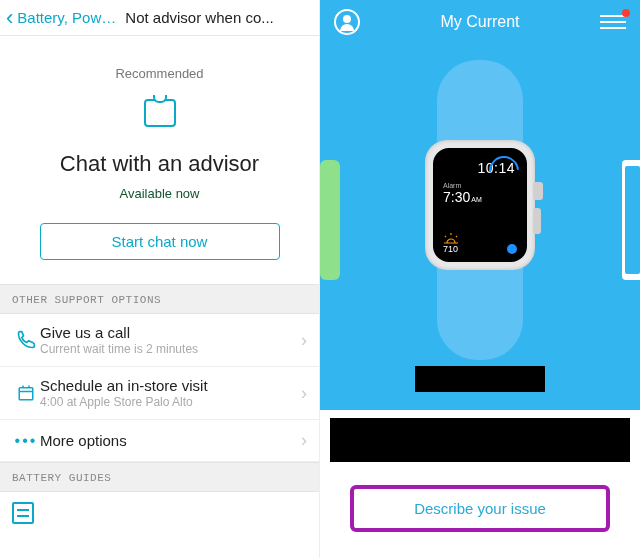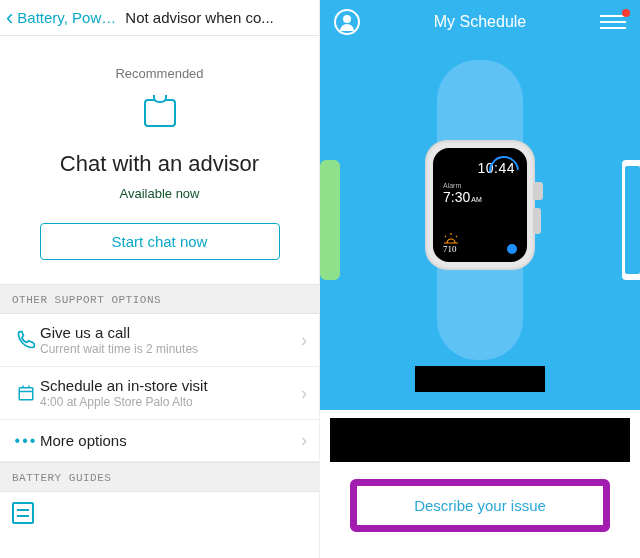--- a/index.html
+++ b/index.html
@@ -58,29 +58,29 @@
   .strap { position:absolute; left:50%; transform:translateX(-50%); width:86px; height:300px; background:#5fc2f5; border-radius:40px; }
   .case { position:absolute; left:50%; top:80px; transform:translateX(-50%); width:110px; height:130px; background:#e8e8e8; border-radius:22px; box-shadow: inset 0 0 4px rgba(0,0,0,0.2); }
   .crown { position:absolute; right:-8px; top:42px; width:10px; height:18px; background:#d0d0d0; border-radius:3px; }
   .sidebtn { position:absolute; right:-6px; top:68px; width:8px; height:26px; background:#d0d0d0; border-radius:3px; }
   .screen { position:absolute; inset:8px; background:#000; border-radius:16px; padding:10px; color:#fff; }
   .arc { position:absolute; top:8px; right:8px; width:30px; height:30px; border:2px solid #1e90ff; border-right-color:transparent; border-bottom-color:transparent; border-radius:50%; transform:rotate(40deg);}
   .time-big { font-size:14px; text-align:right; margin-top:2px; margin-right:2px; letter-spacing:0.5px;}
   .alarm-lbl { font-size:7px; color:#bbb; margin-top:6px;}
   .alarm-time { font-size:14px;}
   .alarm-time .am { font-size:7px; margin-left:1px;}
-  .row-bot { position:absolute; bottom:8px; left:10px; right:10px; display:flex; justify-content:space-between; align-items:flex-end;font-family:Liberation Serif, serif;}
+  .row-bot { position:absolute; bottom:8px; left:10px; right:10px; display:flex; justify-content:space-between; align-items:flex-end;}
   .sunrise svg { display:block; }
   .temp { font-size:9px; color:#fff;}
   .bluedot { width:10px; height:10px; border-radius:50%; background:#1e90ff;}
   
   .redact1 { position:absolute; left:50%; transform:translateX(-50%); bottom:18px; width:130px; height:26px; background:#000; }
   .redact2 { position:absolute; left:10px; right:10px; top:418px; height:44px; background:#000; }
 
-  .describe-btn { position:absolute; left:30px; right:30px; bottom:26px; padding:11px 0; border:7px solid #a21caf; color:#2aa8d8; background:#fff; border-radius:6px; font-size:15px; text-align:center; cursor:pointer; }
+  .describe-btn { position:absolute; left:30px; right:30px; bottom:26px; padding:11px 0; border:4px solid #a21caf; color:#2aa8d8; background:#fff; border-radius:6px; font-size:15px; text-align:center; cursor:pointer; }
 
   .guide-row { display:flex; align-items:center; padding:10px 12px; background:#fff; }
   .doc-icon { width:22px; height:22px; border:2px solid #0aa9c8; border-radius:2px; position:relative; }
   .doc-icon::before, .doc-icon::after { content:""; position:absolute; left:3px; right:3px; height:2px; background:#0aa9c8; }
   .doc-icon::before { top:5px; } .doc-icon::after { top:11px; }
 </style>
 </head>
 <body>
 
 <div class="wrap">
@@ -145,40 +145,40 @@
 
     <div class="guide-row">
       <div class="doc-icon"></div>
     </div>
   </div>
 
   <div class="right">
     <div class="r-top">
       <div class="r-nav">
         <div class="profile-icon"></div>
-        <div class="r-title">My Schedule</div>
+        <div class="r-title">My Current</div>
         <div class="menu-icon">
           <div class="bar b1"></div>
             <div class="bar b2"></div>
             <div class="bar b3"></div>
           <div class="dot"></div>
         </div>
       </div>
 
       <div class="carousel">
         <div class="band-left"></div>
         <div class="ipad"></div>
         <div class="watch">
           <div class="strap"></div>
           <div class="case">
             <div class="crown"></div>
             <div class="sidebtn"></div>
             <div class="screen">
               <div class="arc"></div>
-              <div class="time-big">10:44</div>
+              <div class="time-big">10:14</div>
               <div class="alarm-lbl">Alarm</div>
               <div class="alarm-time"><span>7:30</span><span class="am">AM</span></div>
               <div class="row-bot">
                 <div class="sunrise">
                   <svg width="16" height="12" viewBox="0 0 16 12">
                       <path d="M1 11h14M4 11a4 4 0 0 1 8 0M8 3V1M3 5l-1-1M13 5l1-1" stroke="#ff9500" stroke-width="1.2" fill="none"></path>
                     </svg>
                   <div class="temp">710</div>
                 </div>
                 <div class="bluedot"></div>

